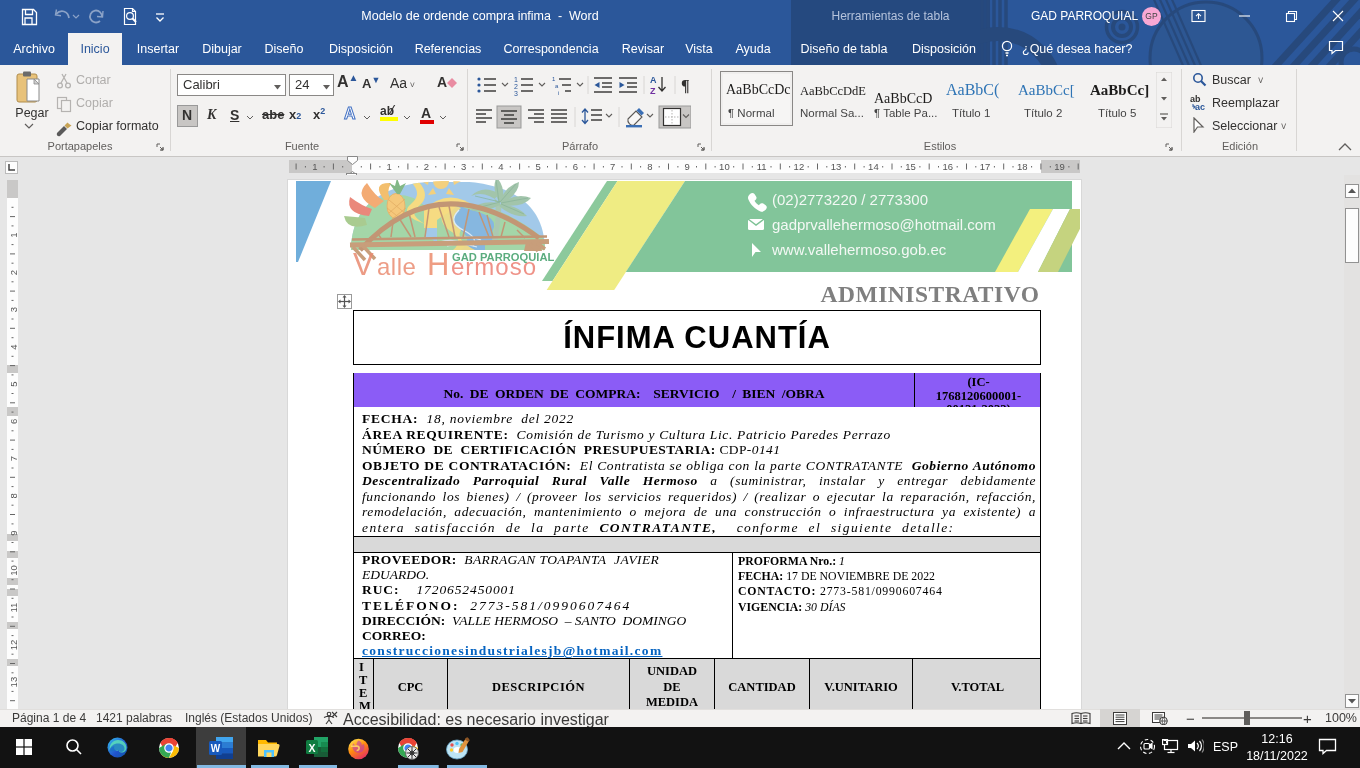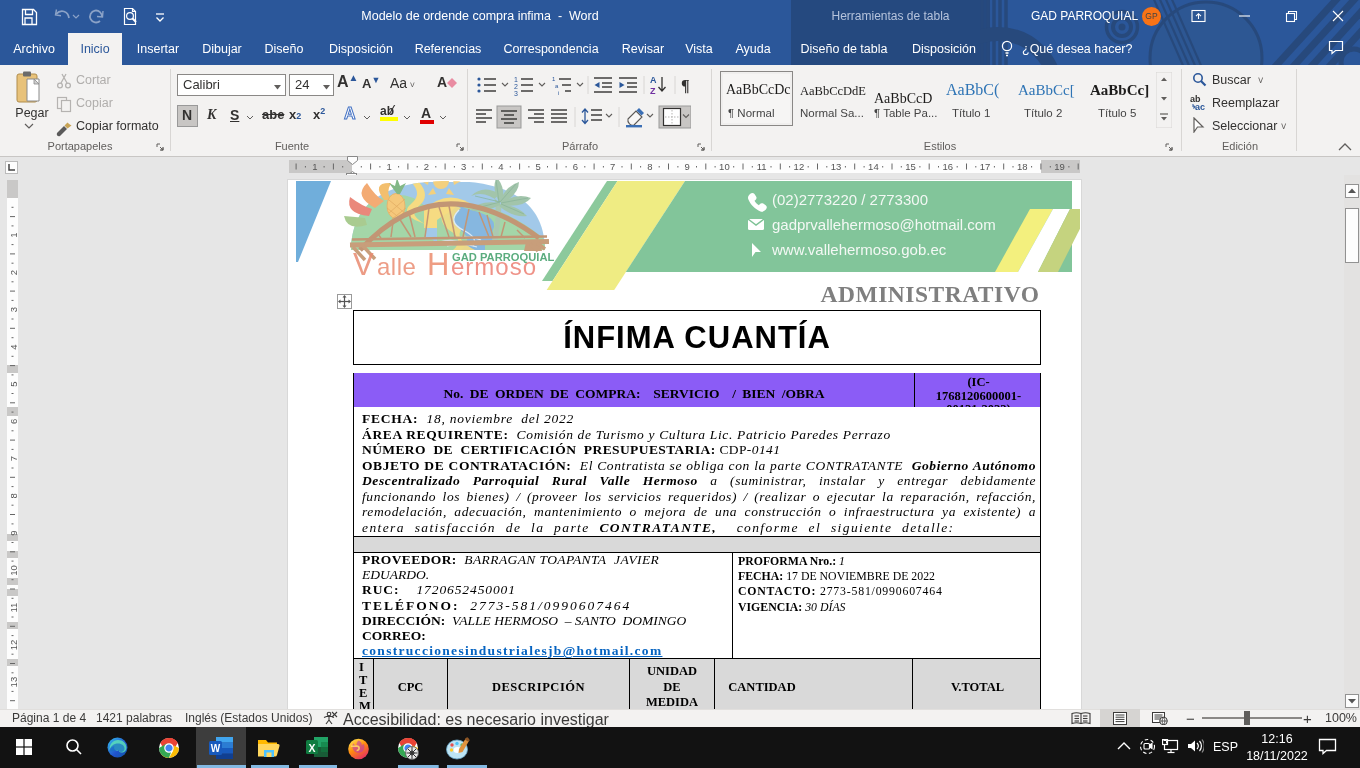--- a/index.html
+++ b/index.html
@@ -94,21 +94,21 @@
   </g>
 
   <g stroke="#fff" stroke-width="1.3">
     <line x1="136" y1="8" x2="144" y2="8"></line>
     <path d="M136.5 11.5 l3.5 3.5 3.5-3.5" fill="none"></path>
   </g>
 </svg>
 <div class="abs ttxt" style="left:0;top:0;width:960px;height:32px;line-height:32px;text-align:center;">Modelo de ordende compra infima&nbsp; -&nbsp; Word</div>
 <div class="abs" style="left:791px;top:0;width:199px;height:32px;line-height:33px;text-align:center;color:#b5c3dc;font-size:12px;">Herramientas de tabla</div>
 <div class="abs ttxt" style="left:1031px;top:0;height:32px;line-height:32px;font-size:12px;">GAD PARROQUIAL</div>
-<div class="abs" style="left:1142px;top:7px;width:19px;height:19px;border-radius:50%;background:#f97316;color:#444;font-size:8.5px;text-align:center;line-height:19px;">GP</div>
+<div class="abs" style="left:1142px;top:7px;width:19px;height:19px;border-radius:50%;background:#f9a8d4;color:#444;font-size:8.5px;text-align:center;line-height:19px;">GP</div>
 
 <svg class="abs" style="left:1176px;top:0;width:184px;height:32px;" viewBox="0 0 184 32">
   <g stroke="#fff" fill="none" stroke-width="1.1">
     <rect x="16" y="10.5" width="13" height="11"></rect>
     <path d="M22.5 19 v-5 m-2.5 2.2 l2.5-2.5 2.5 2.5"></path>
     <line x1="63" y1="16" x2="74" y2="16"></line>
     <rect x="110.5" y="13.5" width="8" height="8"></rect>
     <path d="M112.5 13.5 v-2 h8 v8 h-2"></path>
     <path d="M157 11 l10 10 M167 11 l-10 10"></path>
   </g>
@@ -213,21 +213,21 @@
 <div class="abs" style="left:380px;top:104px;font-size:12px;font-weight:bold;color:#323130;">ab<span style="position:relative;left:-3px;top:-1px;">⁄</span></div>
 <div class="abs" style="left:380px;top:117px;width:18px;height:4px;background:#ffff00;"></div>
 <svg class="abs" style="left:403px;top:115px;width:8px;height:6px;" viewBox="0 0 8 6">
     <path d="M1 1 l3 3 3-3" fill="none" stroke="#605e5c" stroke-width="1"></path>
   </svg>
 <div class="abs" style="left:421px;top:105px;font-size:14px;font-weight:bold;color:#323130;">A</div>
 <div class="abs" style="left:420px;top:120px;width:14px;height:4px;background:#e00000;"></div>
 <svg class="abs" style="left:439px;top:115px;width:8px;height:6px;" viewBox="0 0 8 6">
     <path d="M1 1 l3 3 3-3" fill="none" stroke="#605e5c" stroke-width="1"></path>
   </svg>
-<div class="grplabel" style="left:242px;top:140px;width:100px;">Fuente</div>
+<div class="grplabel" style="left:252px;top:140px;width:100px;">Fuente</div>
 <svg class="launch" style="left:455px;top:142px;" viewBox="0 0 10 10">
     <path d="M2 2 h3 M2 2 v3 M8 5 v3 h-3 M5 5 l3.2 3.2 M8 8 l0-2.4 M8 8 l-2.4 0" stroke="#605e5c" fill="none" stroke-width="1"></path>
   </svg>
 <div class="gsep" style="left:467px;"></div>
 
 <svg class="abs" style="left:476px;top:74px;width:215px;height:22px;" viewBox="0 0 215 22">
   <g stroke="#323130" stroke-width="1.4" fill="none">
 
     <g>
         <circle cx="3" cy="5" r="1.6" fill="#2b579a" stroke="none"></circle>
@@ -737,20 +737,21 @@
       <div class="l3" id="q3" style="letter-spacing:0.8px;"><b>CONTACTO:</b> 2773-581/0990607464</div>
       <div class="l3" id="q4"><b>VIGENCIA:</b> <i>30 DÍAS</i></div>
     </div>
   </div>
   <div class="abs" style="left:0;top:349px;width:688px;height:57px;border:1.5px solid #000;border-top:none;background:#d9d9d9;color:#000;font-weight:bold;font-size:12.5px;">
     <div class="abs" style="left:5px;top:2px;width:12px;line-height:13px;">I T E M</div>
     <div class="abs" style="left:19px;top:0;width:74px;height:57px;border-left:1.5px solid #000;line-height:57px;text-align:center;">CPC</div>
     <div class="abs" style="left:93px;top:0;width:182px;height:57px;border-left:1.5px solid #000;line-height:57px;text-align:center;letter-spacing:0.5px;">DESCRIPCIÓN</div>
     <div class="abs" style="left:275px;top:0;width:85px;height:57px;border-left:1.5px solid #000;text-align:center;line-height:15.5px;padding-top:5px;">UNIDAD<br>DE<br>MEDIDA</div>
     <div class="abs" style="left:360px;top:0;width:95px;height:57px;border-left:1.5px solid #000;line-height:57px;text-align:center;">CANTIDAD</div>
+    <div class="abs" style="left:455px;top:0;width:103px;height:57px;border-left:1.5px solid #000;line-height:57px;text-align:center;">V.UNITARIO</div>
     <div class="abs" style="left:558px;top:0;width:130px;height:57px;border-left:1.5px solid #000;line-height:57px;text-align:center;">V.TOTAL</div>
   </div>
 </div>
 
 <div class="abs" style="left:1344px;top:175px;width:16px;height:534px;background:#e3e2e1;"></div>
 <div class="abs" style="left:1345px;top:184px;width:14px;height:14px;background:#fdfdfd;border:1px solid #929292;"></div>
 <svg class="abs" style="left:1345px;top:184px;width:14px;height:14px;" viewBox="0 0 14 14">
     <path d="M7 4.5 l-4 4.5 h8z" fill="#555"></path>
   </svg>
 <div class="abs" style="left:1345px;top:208px;width:14px;height:55px;background:#fdfdfd;border:1px solid #929292;"></div>

